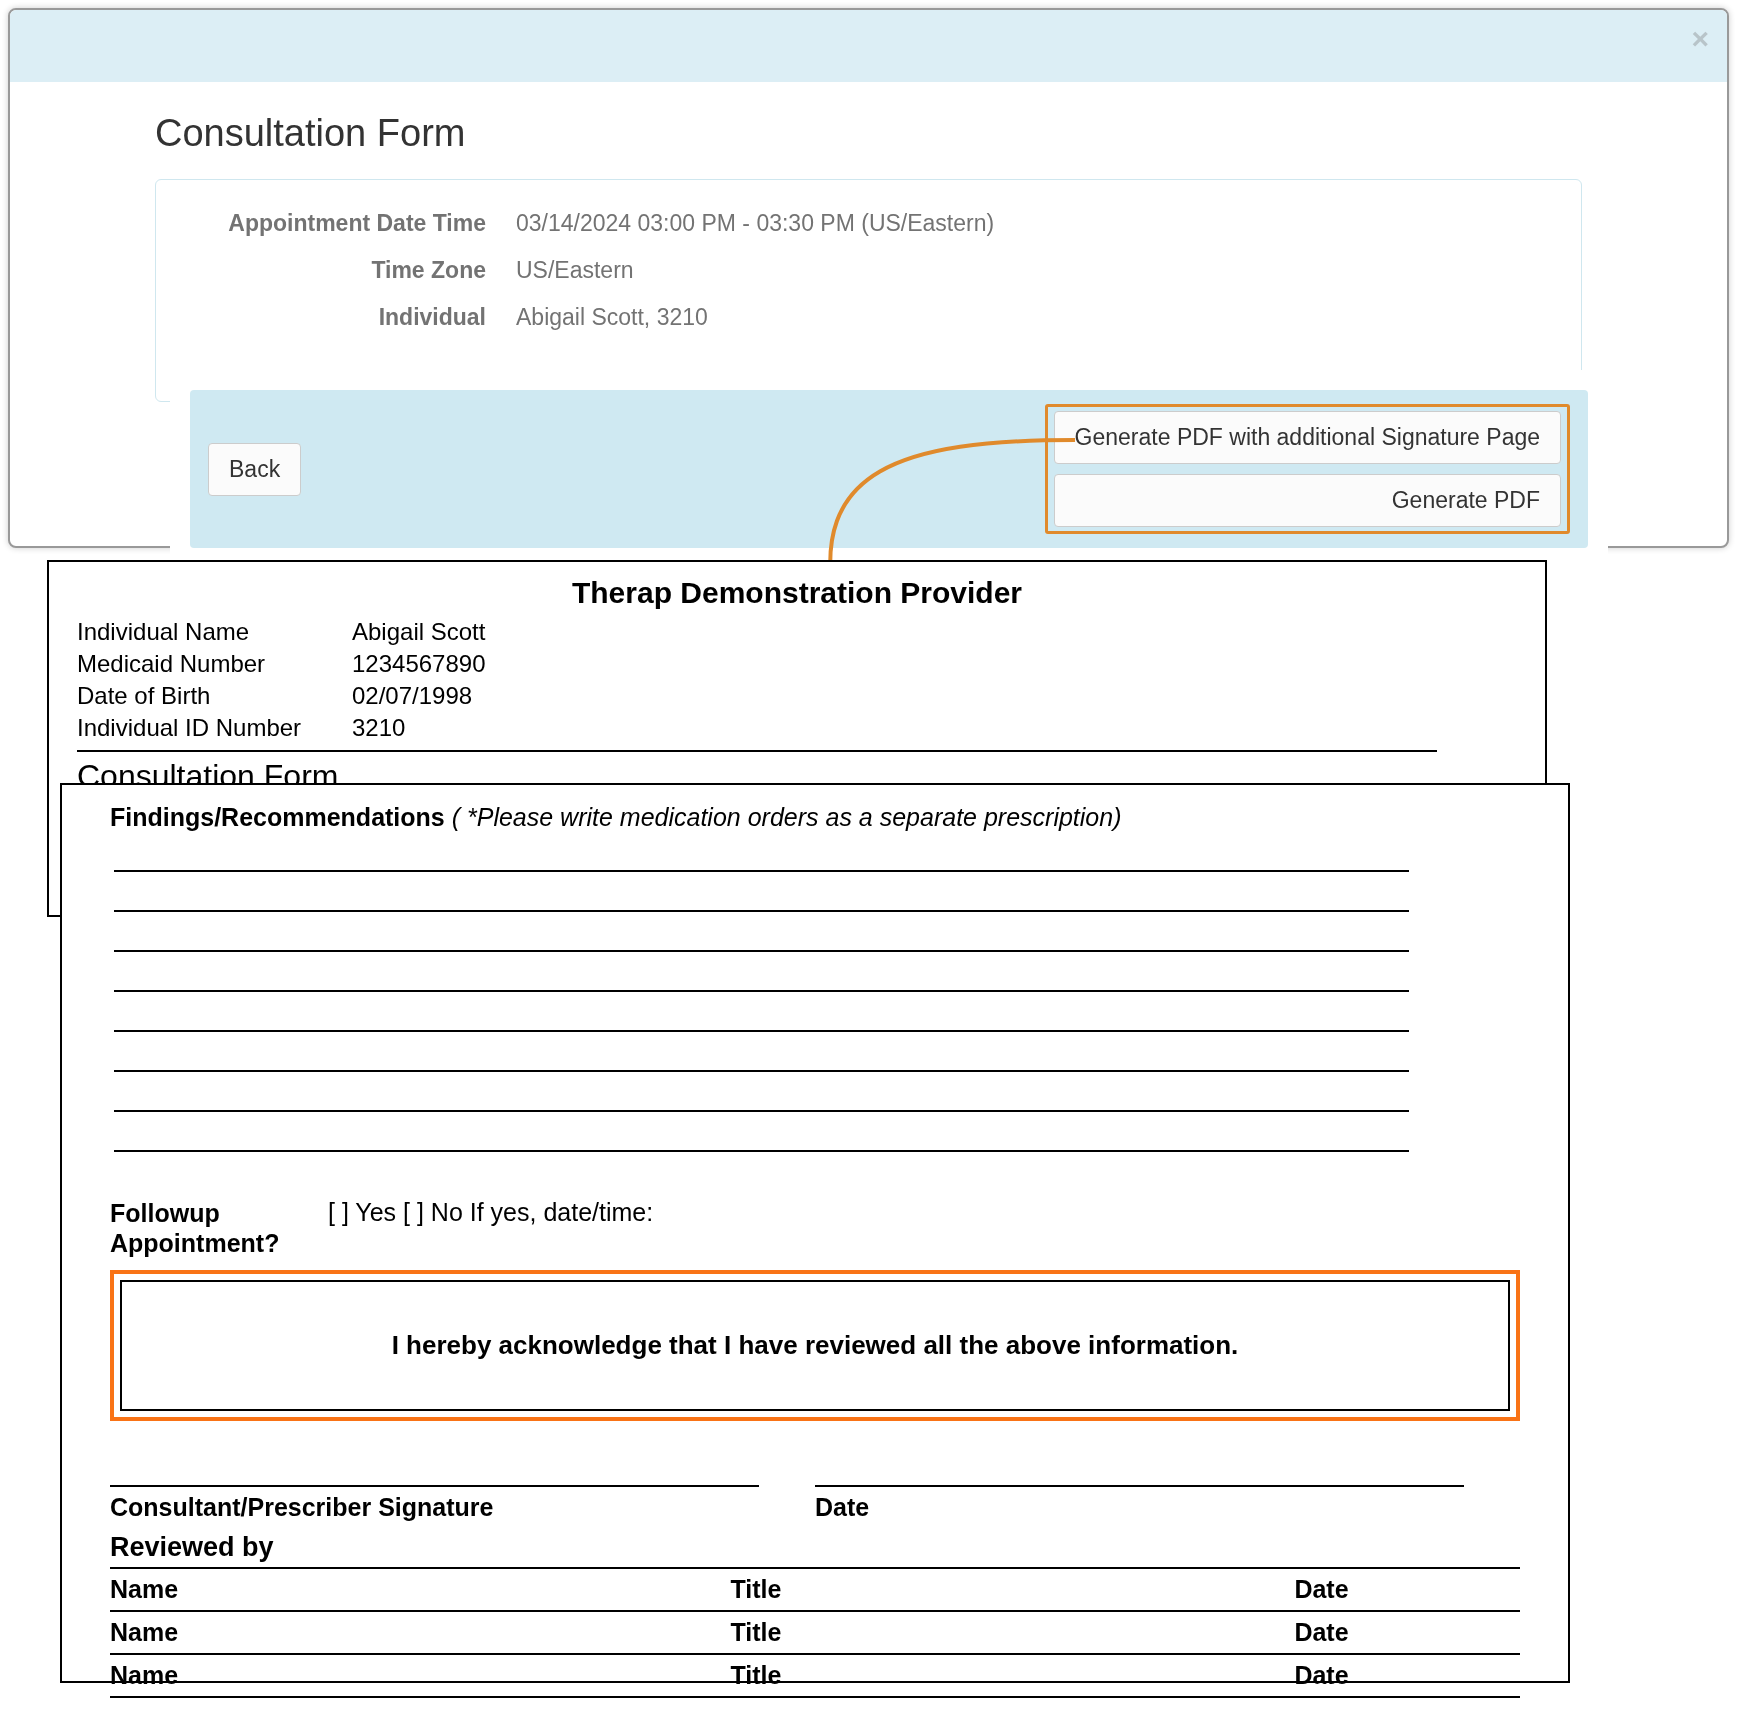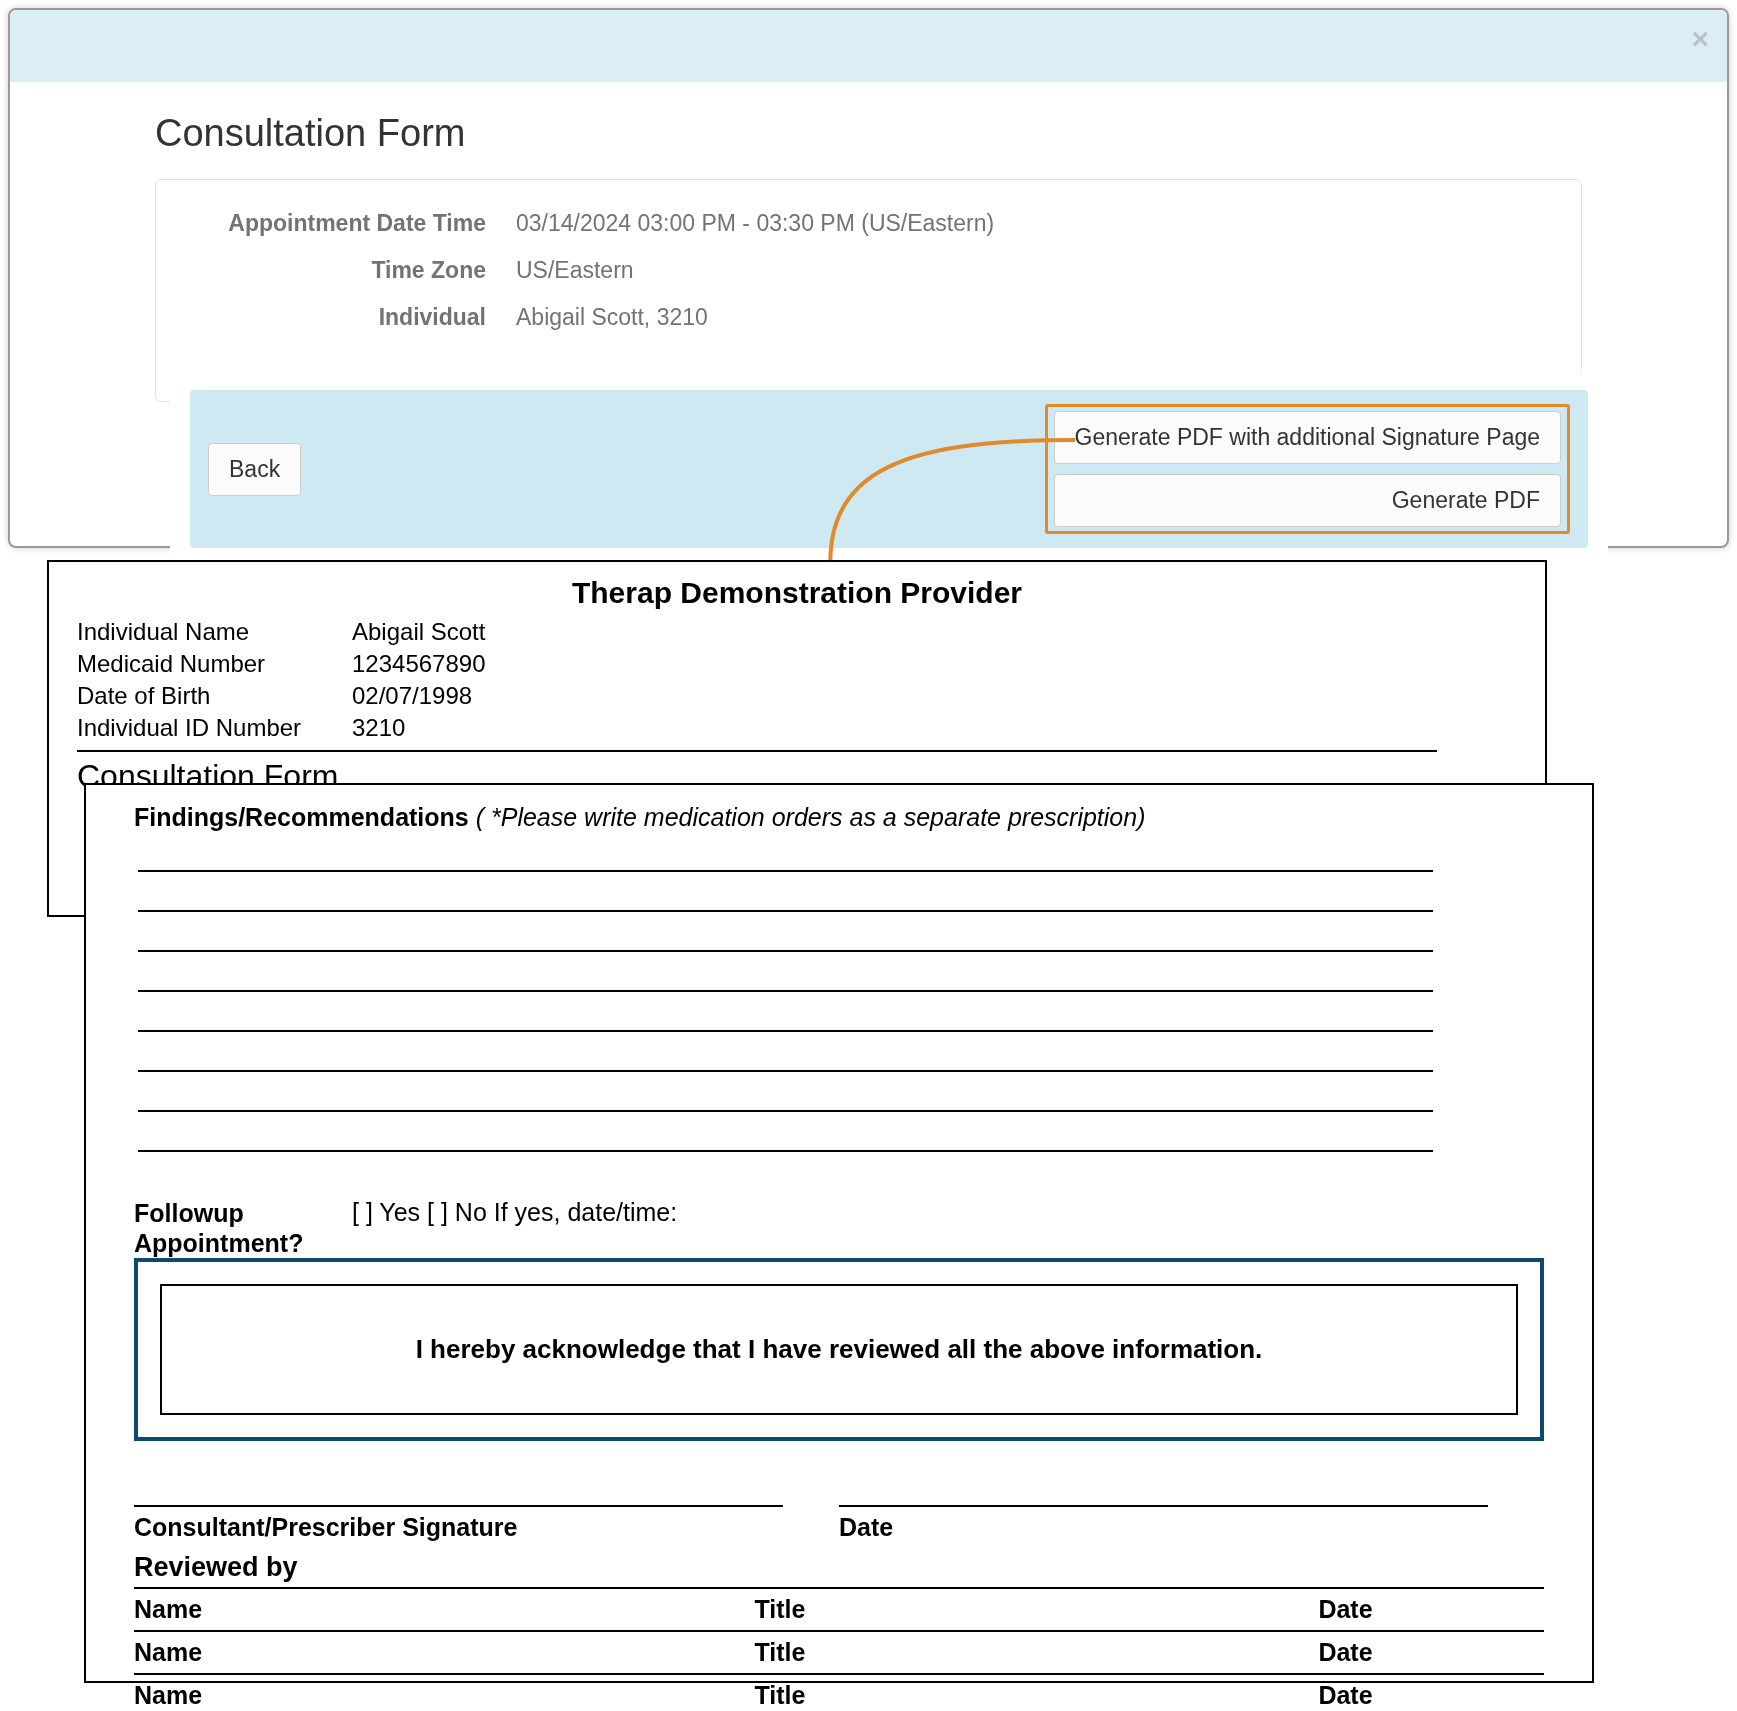--- a/index.html
+++ b/index.html
@@ -152,21 +152,21 @@
   }
   .pdf-form-title {
     font-size: 32px;
     margin: 4px 0 0 0;
     font-weight: 400;
   }
 
   
   .pdf-lower {
     position: absolute;
-    left: 84px;
+    left: 60px;
     top: 783px;
     width: 1510px;
     height: 900px;
     border: 2px solid #000;
     background: #fff;
     padding: 18px 48px 24px 48px;
   }
   .findings-head {
     font-size: 25px;
   }
@@ -181,22 +181,23 @@
   }
   .followup-row {
     display: flex;
     align-items: flex-start;
     font-size: 25px;
     margin-top: 46px;
   }
   .followup-label { font-weight: bold; width: 218px; line-height: 1.2; }
   .followup-opts { }
   .ack-box {
-    border: 4px solid #0c4a6e;
-    padding: 22px;
+    margin-top: 12px;
+    border: 4px solid #f97316;
+    padding: 6px;
   }
   .ack-inner {
     border: 2px solid #000;
     padding: 48px 10px;
     text-align: center;
     font-size: 26px;
     font-weight: bold;
   }
   .sig-row {
     display: flex;

